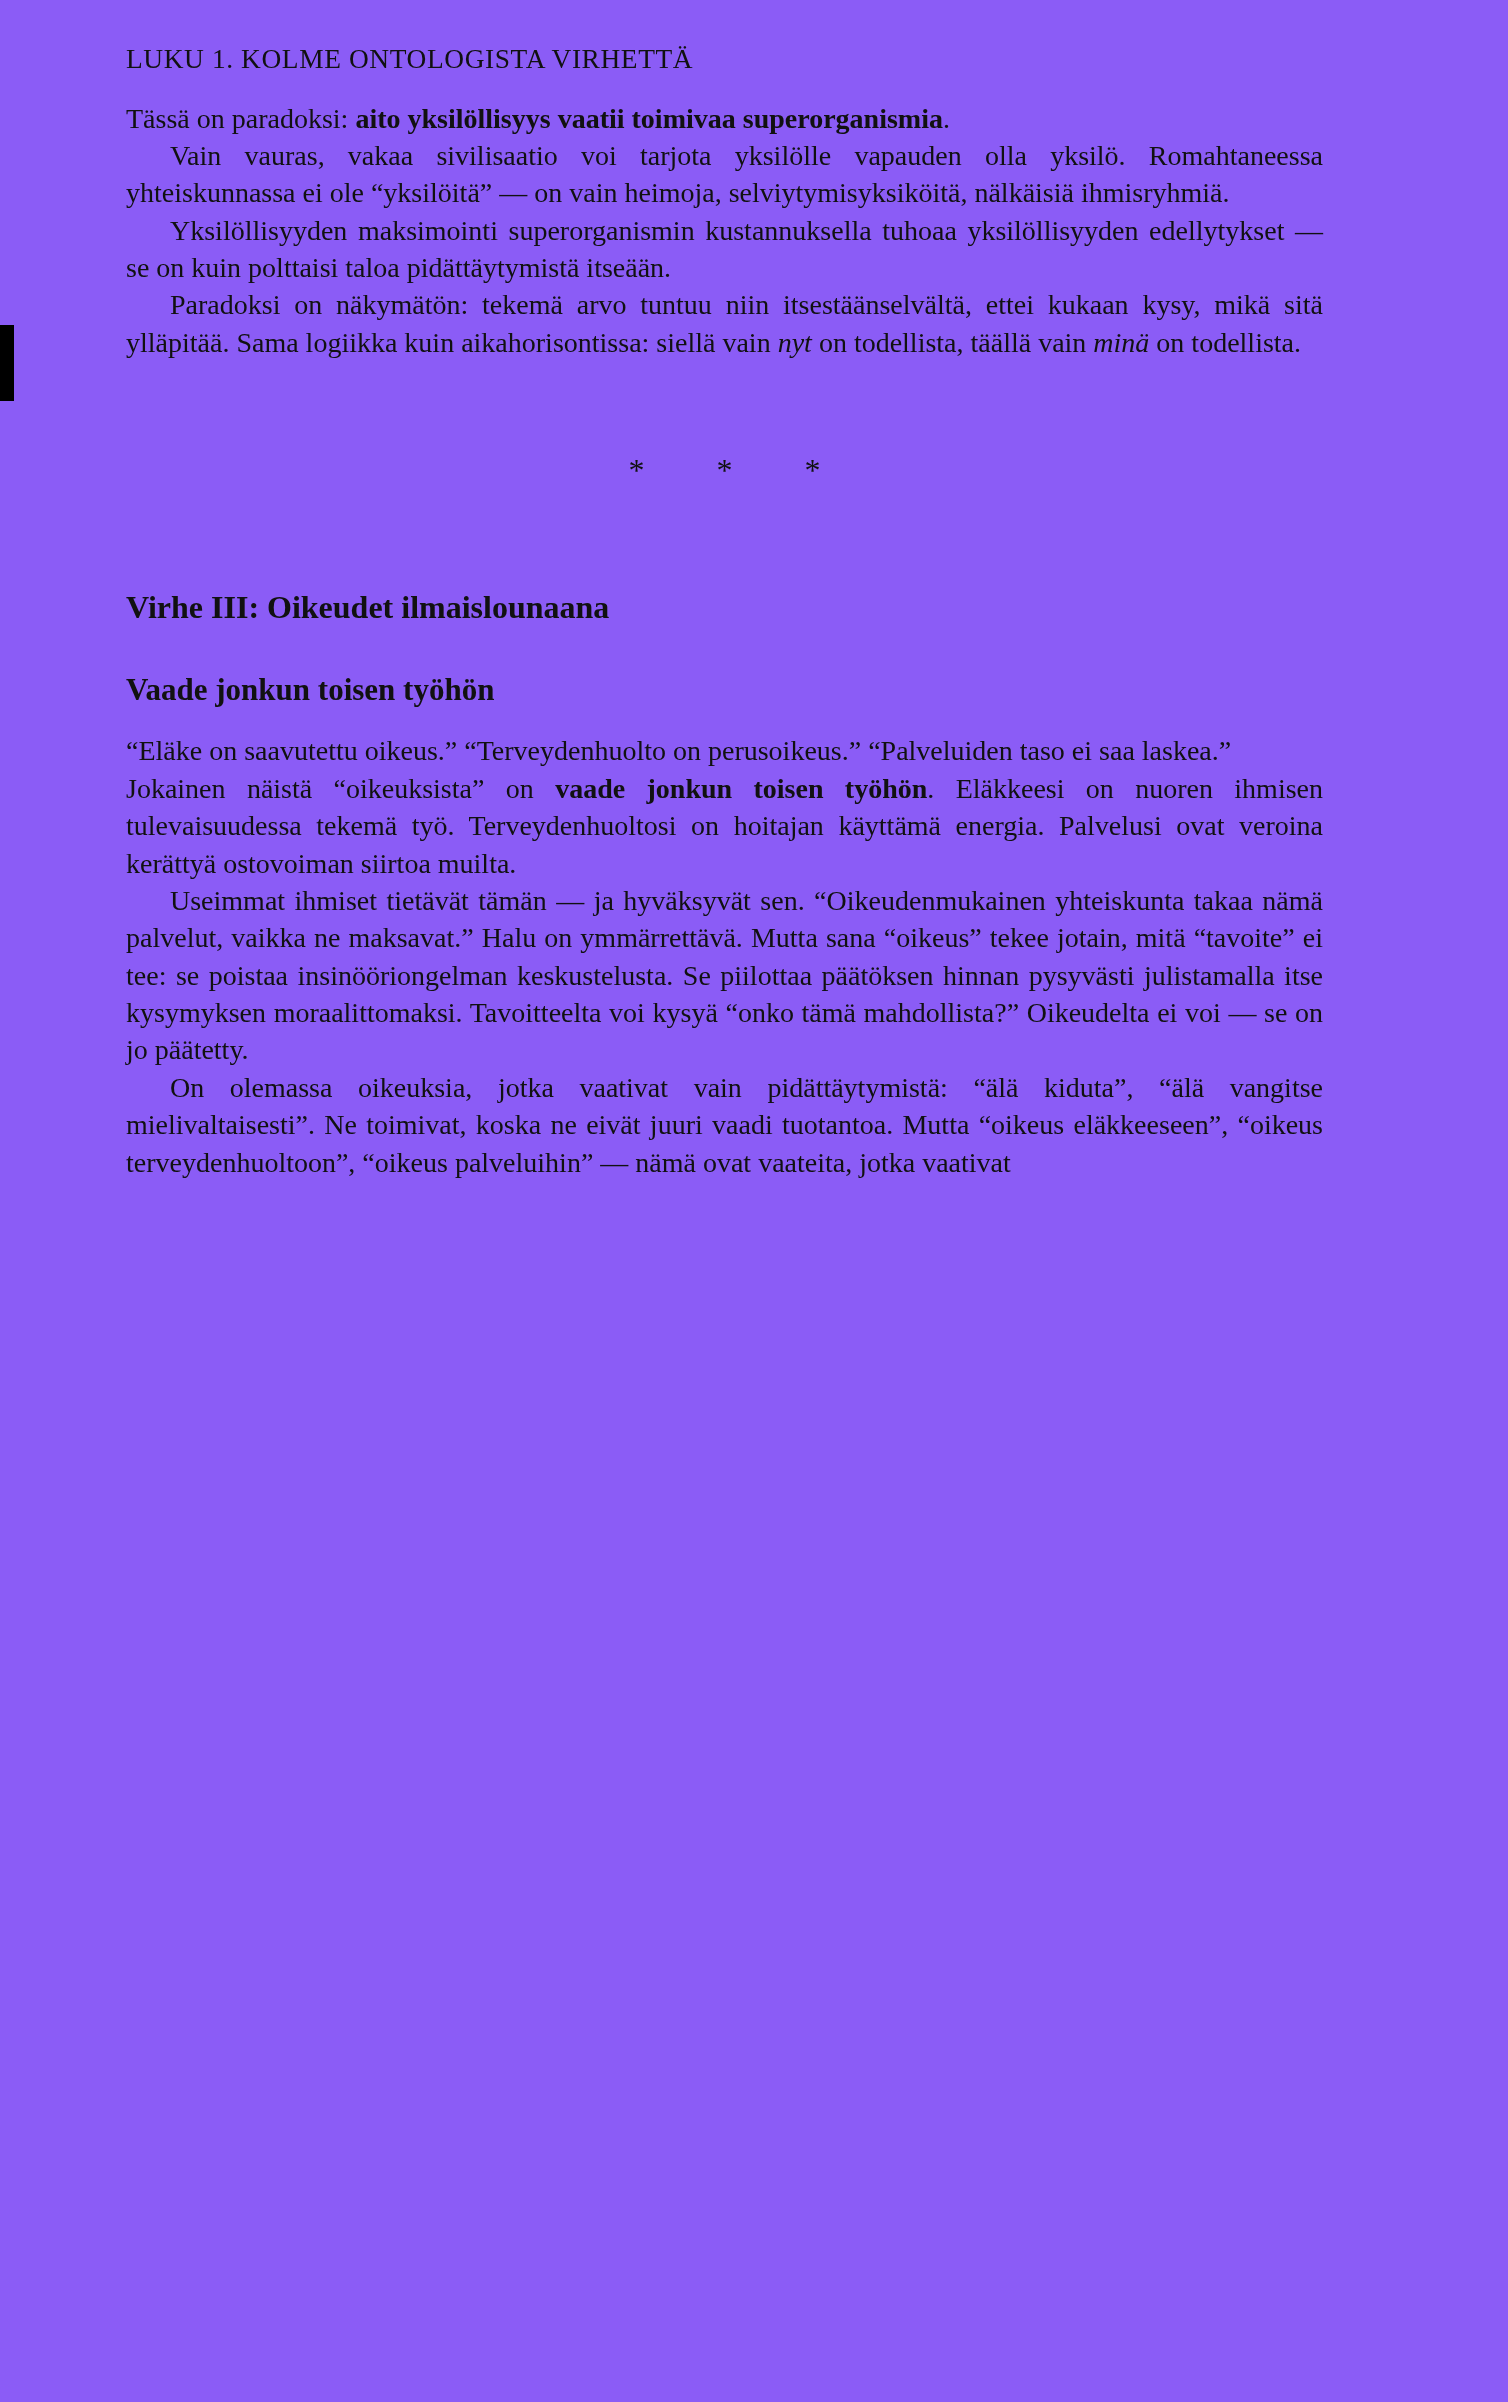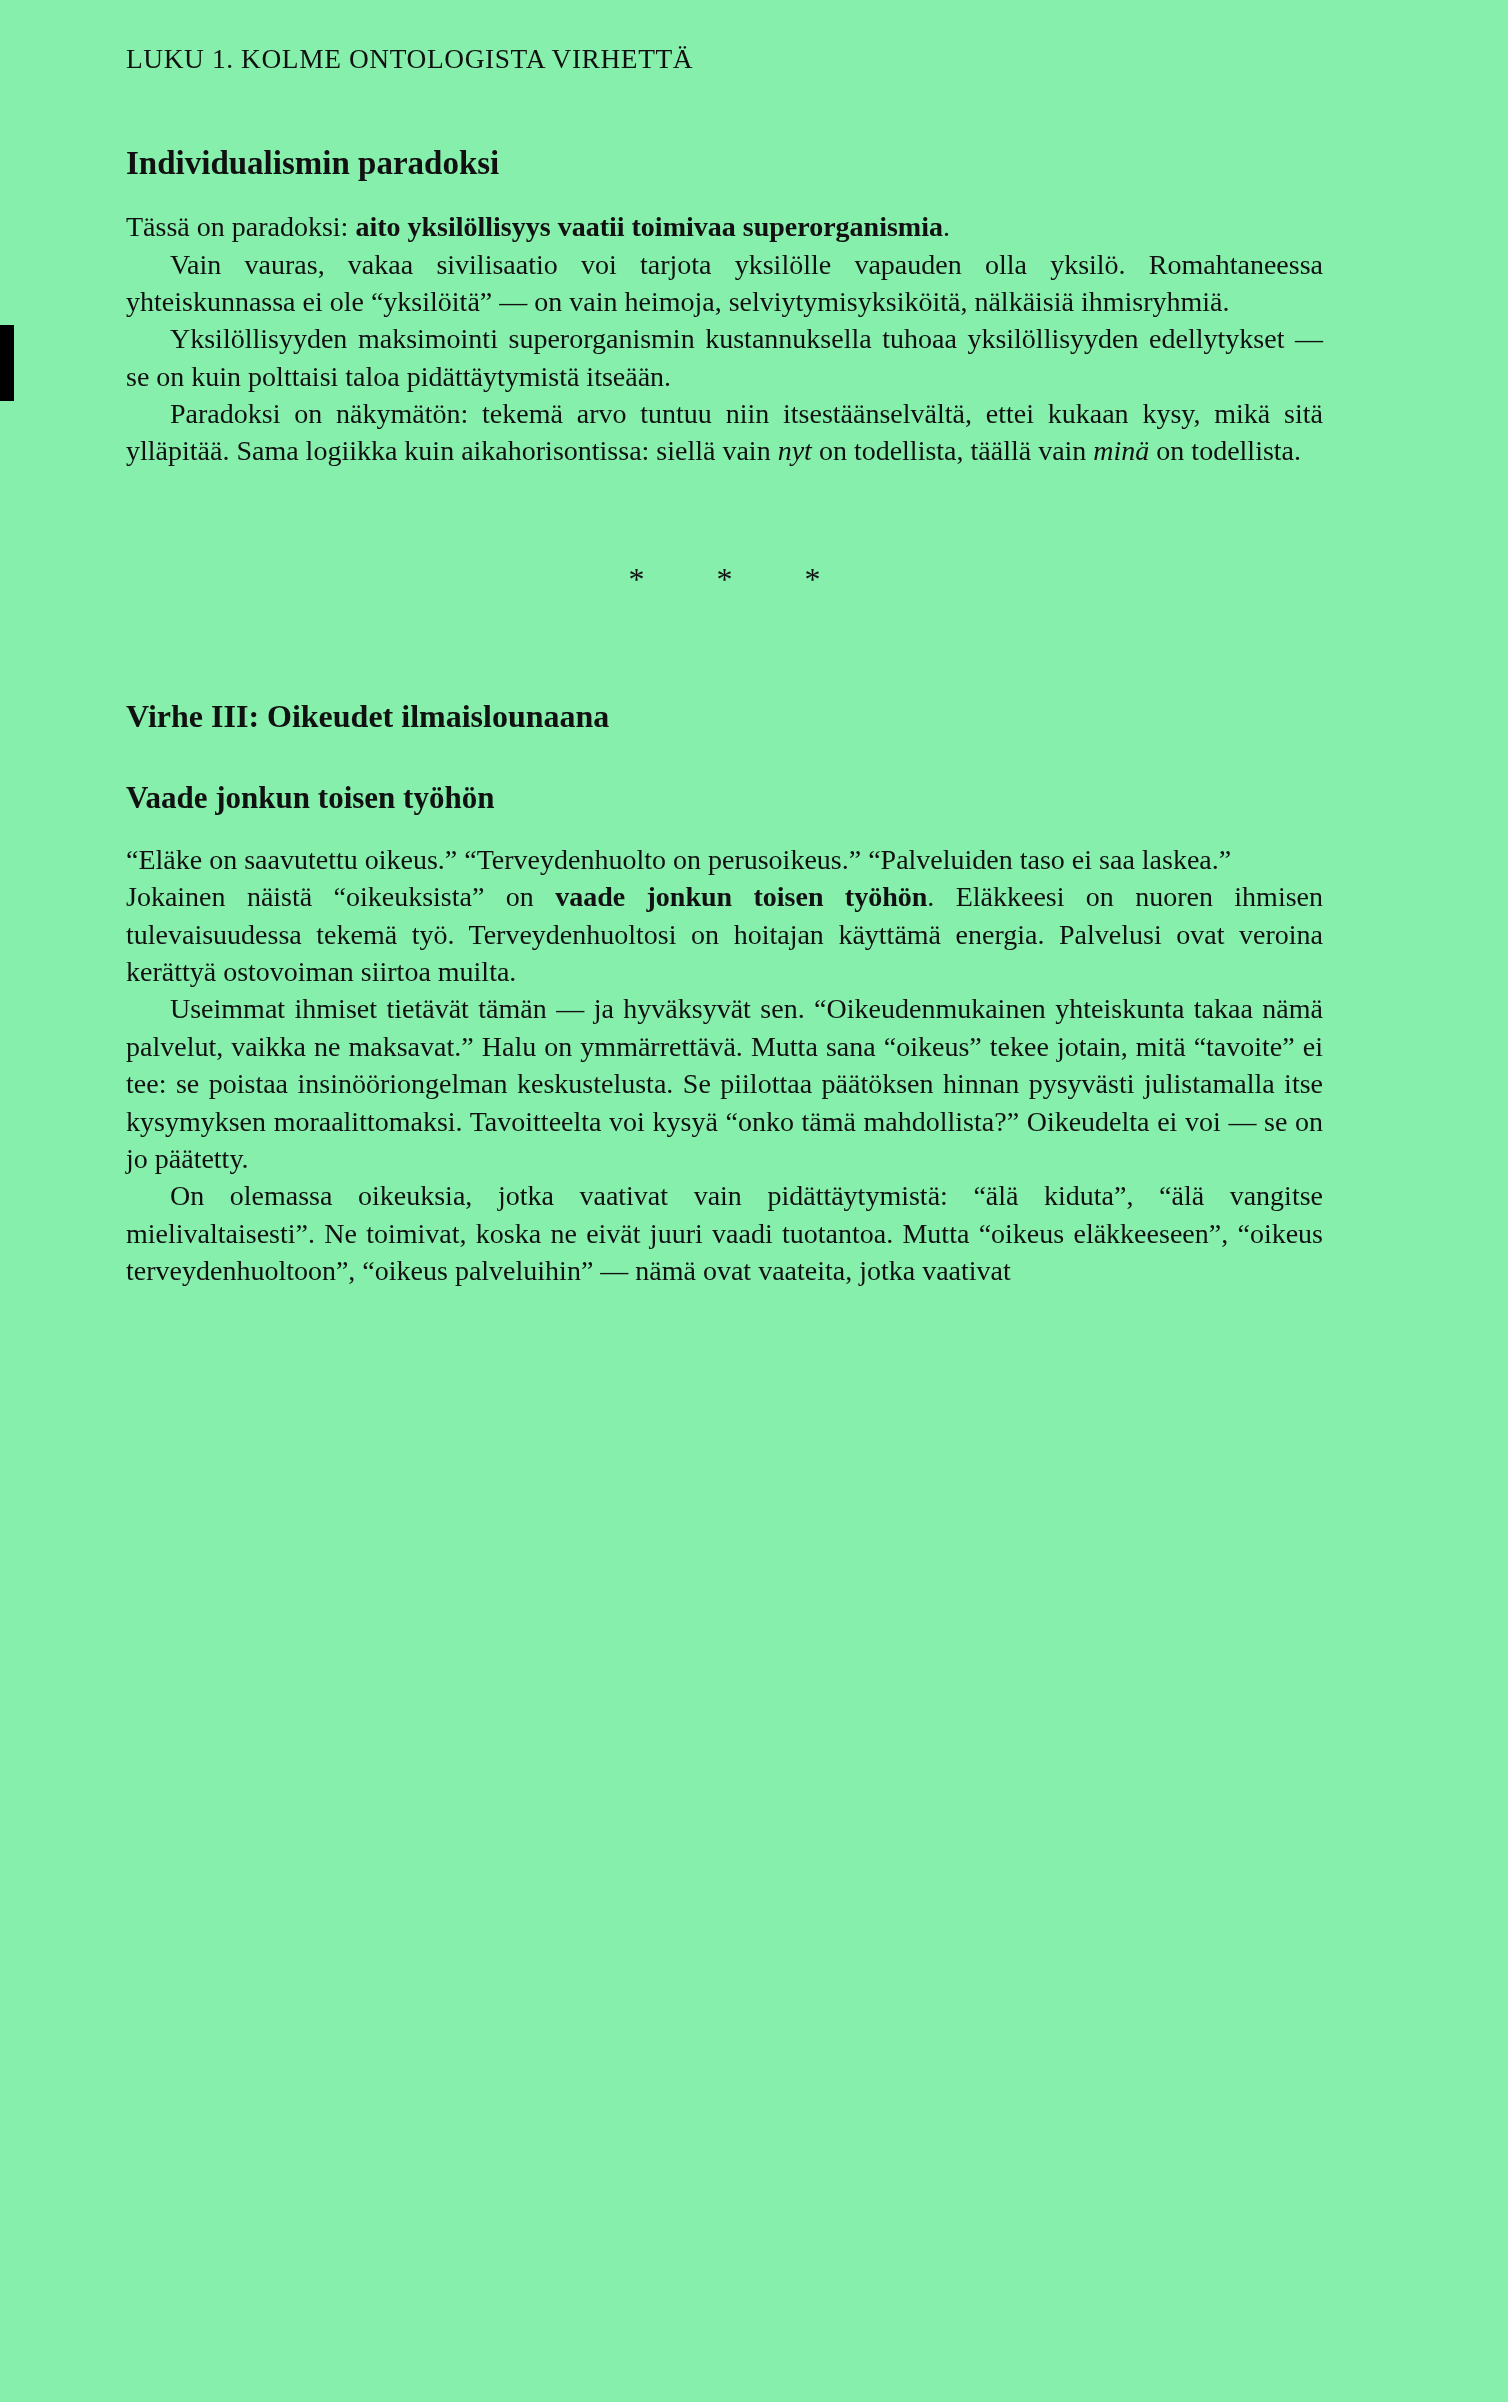--- a/index.html
+++ b/index.html
@@ -8,21 +8,21 @@
     background: #ffffff;
   }
   body {
     font-family: "Liberation Serif", "DejaVu Serif", serif;
     color: #111111;
   }
   .page {
     position: relative;
     width: 1508px;
     height: 2403px;
-    background: #86efac;
+    background: #8b5cf6;
     overflow: hidden;
     box-sizing: border-box;
   }
   .change-bar {
     position: absolute;
     left: 0;
     top: 325px;
     width: 14px;
     height: 76px;
     background: #000000;
@@ -105,21 +105,20 @@
 <body>
 
 <div class="page">
 
   <div class="change-bar"></div>
 
   <div class="content">
 
     <div class="running-head">LUKU 1.  KOLME ONTOLOGISTA VIRHETTÄ</div>
 
-    <div class="h2 sect-heading">Individualismin paradoksi</div>
 
     <p class="body first"><span>Tässä on paradoksi: </span><b>aito yksilöllisyys vaatii toimivaa superorganismia</b><span>.</span></p>
 
     <p class="body indent">Vain vauras, vakaa sivilisaatio voi tarjota yksilölle vapauden olla yksilö. Romahtaneessa yhteiskunnassa ei ole “yksilöitä” — on vain heimoja, selviytymisyksiköitä, nälkäisiä ihmisryhmiä.</p>
 
     <p class="body indent">Yksilöllisyyden maksimointi superorganismin kustannuksella tuhoaa yksilöllisyyden edellytykset — se on kuin polttaisi taloa pidättäytymistä itseään.</p>
 
     <p class="body indent"><span>Paradoksi on näkymätön: tekemä arvo tuntuu niin itsestäänselvältä, ettei kukaan kysy, mikä sitä ylläpitää. Sama logiikka kuin aikahorisontissa: siellä vain </span><i>nyt</i><span> on todellista, täällä vain </span><i>minä</i><span> on todellista.</span></p>
 
 

